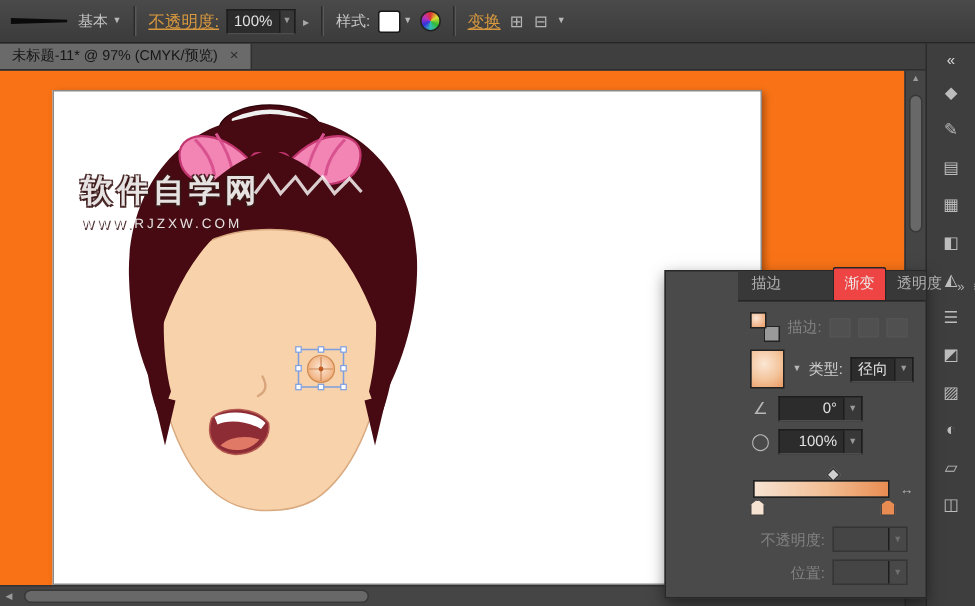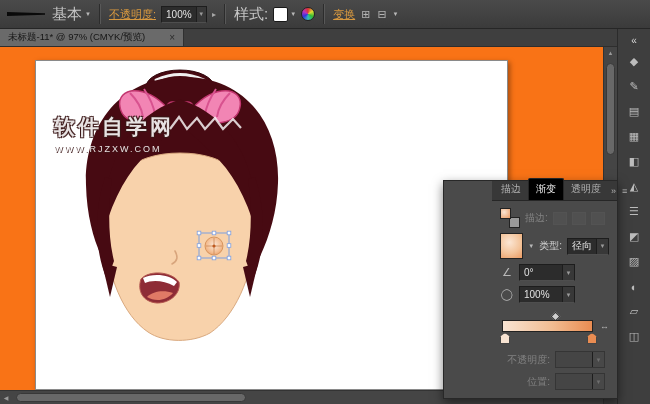--- a/index.html
+++ b/index.html
@@ -8,42 +8,42 @@
   .app { position:relative; width:650px; height:404px; background:#4c4c4c; overflow:hidden; }
 
   
   .control-bar { position:absolute; top:0; left:0; width:650px; height:29px;
     background:linear-gradient(#4a4a4a,#3b3b3b); border-bottom:1px solid #262626;
     display:flex; align-items:center; padding:0 7px; gap:5px; z-index:30; }
   .stroke-sample { width:40px; height:14px; display:flex; align-items:center; }
   .sline { width:38px; height:4px; background:#0a0a0a; clip-path:polygon(0 0,100% 30%,100% 70%,0 100%); }
   .combo { display:flex; align-items:center; gap:3px; cursor:pointer; }
   .dd-glyph { font-size:6px; color:#b8b8b8; }
-  .bar-label { font-size:15px; color:#c6c6c6; white-space:nowrap; }
+  .bar-label { font-size:10px; color:#c6c6c6; white-space:nowrap; }
   .bar-link { font-size:11px; color:#d9993f; text-decoration:underline; white-space:nowrap; cursor:pointer; }
   .tiny-arrow { font-size:8px; color:#a8a8a8; }
   .field { display:inline-flex; align-items:center; height:17px; background:#2c2c2c;
-    border:1px solid #1d1d1d; border-bottom-color:#4e4e4e; color:#e2e2e2; font-size:10px; }
+    border:1px solid #1d1d1d; border-bottom-color:#4e4e4e; color:#e2e2e2; font-size:10px;text-align:right; }
   .field .val { padding:0 4px; flex:1; white-space:nowrap; }
   .field .dd { width:12px; align-self:stretch; display:flex; align-items:center; justify-content:center;
     border-left:1px solid #1d1d1d; background:#383838; color:#9a9a9a; font-size:6px; }
   .field.disabled { background:#454545; border-color:#353535; color:#808080; }
   .field.disabled .dd { background:#484848; color:#6e6e6e; }
   .w46 { width:46px; } .w56 { width:56px; } .w50 { width:50px; }
   .style-swatch { display:flex; align-items:center; gap:2px; cursor:pointer; }
   .swatch-box { width:15px; height:15px; background:#fff; border:1px solid #191919; border-radius:2px; }
   .recolor { width:14px; height:14px; border-radius:50%; border:1px solid #222;
     background:conic-gradient(#d33,#dd3,#3b3,#3bb,#33d,#b3b,#d33); }
   .vsep { width:0; height:20px; border-left:1px solid #2c2c2c; border-right:1px solid #585858; margin:0 3px; }
   .bar-icon { font-size:11px; color:#b5b5b5; padding:0 1px; cursor:pointer; }
 
   
   .tab-bar { position:absolute; top:29px; left:0; width:617px; height:18px; background:#3f3f3f;
     border-bottom:1px solid #2e2e2e; display:flex; align-items:stretch; z-index:9; }
-  .doc-tab { display:flex; align-items:center; gap:24px; background:#6a6a6a; color:#161616;
+  .doc-tab { display:flex; align-items:center; gap:8px; background:#6a6a6a; color:#161616;
     font-size:9.5px; padding:0 8px; border-right:1px solid #303030; cursor:pointer; white-space:nowrap; }
   .tab-close { font-size:10px; color:#2c2c2c; cursor:pointer; }
 
   
   .canvas { position:absolute; top:47px; left:0; width:603px; height:343px; background:#f97316; overflow:hidden; }
   .artboard { position:absolute; left:35px; top:13px; width:473px; height:330px; background:#fff;
     border:1px solid #8a8a8a; box-shadow:2px 2px 5px rgba(0,0,0,.35); }
   .illustration { position:absolute; left:22px; top:4px; }
   .watermark { position:absolute; left:18px; top:52px; color:rgba(255,255,255,.88); pointer-events:none; }
   .wm1 { font-size:21px; font-weight:bold; letter-spacing:3px;
@@ -75,22 +75,22 @@
   .dock-icon { width:26px; height:23px; display:flex; align-items:center; justify-content:center;
     color:#bcbcbc; font-size:11px; margin:1px 0; border-radius:3px; cursor:pointer; }
   .dock-icon:first-child { font-size:10px; color:#d8d8d8; height:16px; }
 
   
   .panel { position:absolute; left:443px; top:180px; width:175px; background:#4a4a4a;
     border:1px solid #282828; box-shadow:0 4px 10px rgba(0,0,0,.5); z-index:20; font-size:10px; color:#d4d4d4;padding-left:48px; }
   .panel-tabs { display:flex; align-items:flex-end; height:20px; background:#383838;
     border-bottom:1px solid #262626; padding:0 2px; }
   .ptab { padding:3px 7px 4px; font-size:10px; color:#b0b0b0; cursor:pointer; white-space:nowrap; }
-  .ptab.active { background:#000000; color:#ececec; border:1px solid #262626; border-bottom:none;
-    border-radius:2px 2px 0 0; }
+  .ptab.active { background:#ef4444; color:#ececec; border:1px solid #262626; border-bottom:none;
+    border-radius:2px 2px 0 0;margin-left:27px; }
   .ptab-spacer { flex:1; }
   .pmenu { color:#b0b0b0; font-size:9px; padding:0 3px 4px; cursor:pointer; }
   .panel-body { padding:7px 8px 8px; }
   .prow { display:flex; align-items:center; gap:5px; margin-bottom:5px; }
   .gthumb { width:26px; height:26px; border:1px solid #222;
     background:radial-gradient(circle at 40% 35%, #fbe6d4 0%, #f3c49b 55%, #ea9a62 100%); cursor:pointer; }
   .plabel { font-size:10px; color:#cfcfcf; white-space:nowrap; }
   .plabel.disabled { color:#828282; }
   .wfill { flex:1; }
   .fsindicator { position:relative; width:20px; height:20px; display:inline-block; }

